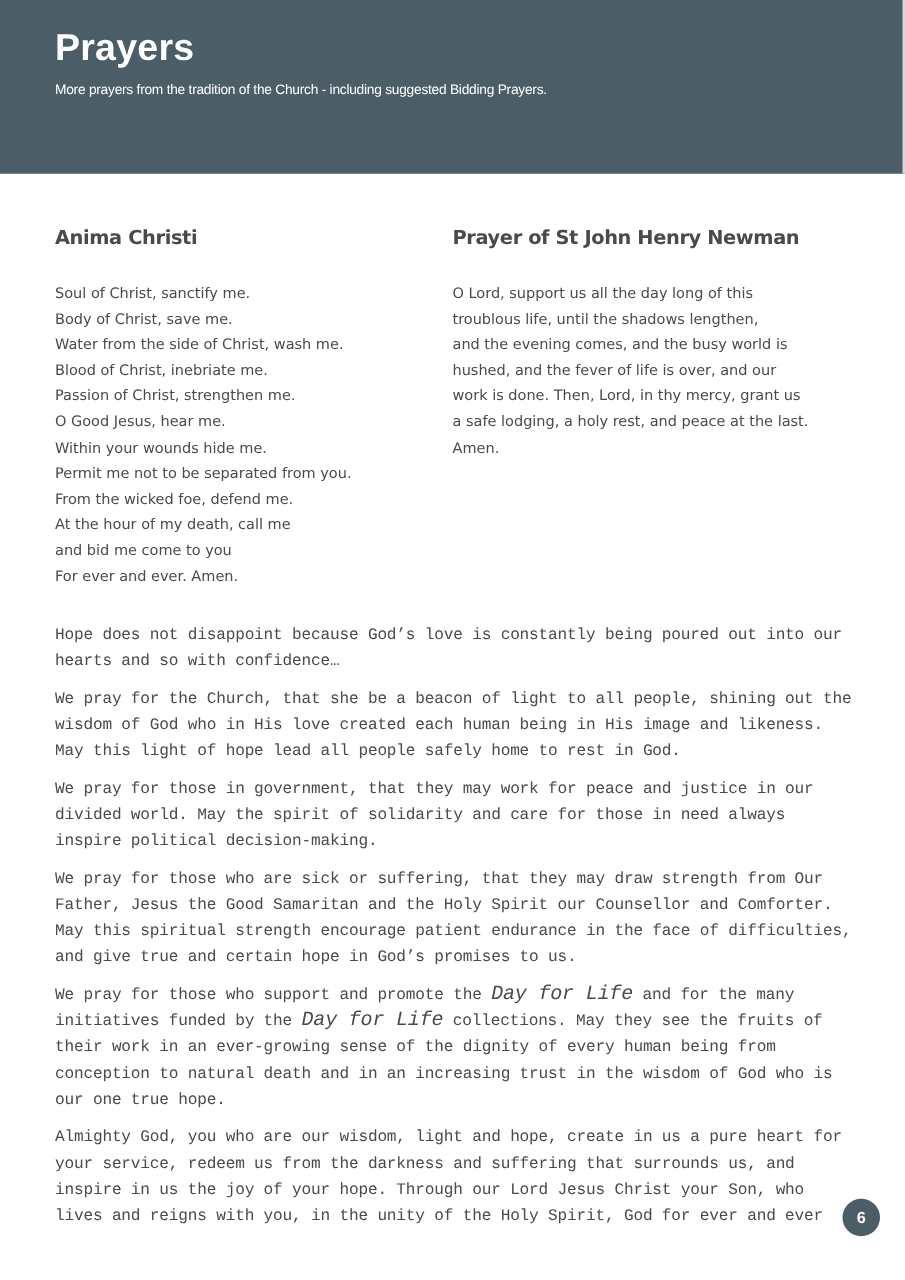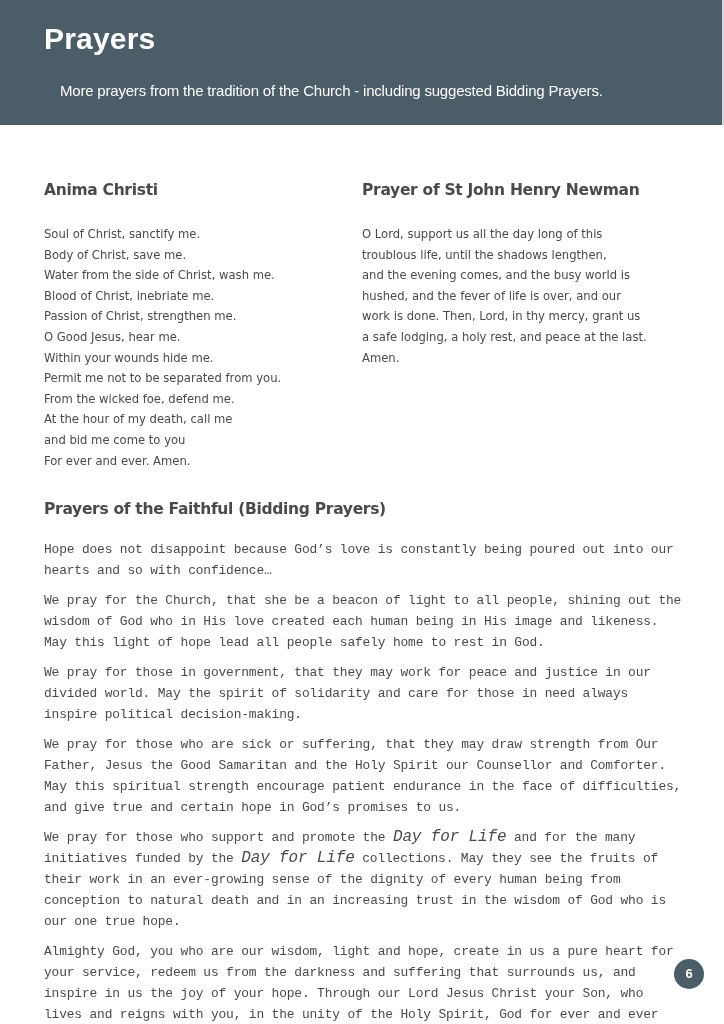--- a/index.html
+++ b/index.html
@@ -13,42 +13,42 @@
       position: relative;
       overflow: hidden;
       font-family: "DejaVu Sans", sans-serif;
       color: #4a4a4a;
     }
     .header {
       position: absolute;
       left: 0;
       top: 0;
       width: 722px;
-      height: 125px;
+      height: 139px;
       background: #4b5d66;
       border-right: 2px solid #d6dadc;
     }
     .header-title {
       position: absolute;
       left: 44px;
       top: 22px;
       margin: 0;
       font-family: "Liberation Sans", sans-serif;
       font-weight: bold;
       font-size: 30px;
       color: #ffffff;
       letter-spacing: 0.2px;
     }
     .header-subtitle {
       position: absolute;
       left: 44px;
       top: 66px;
-      margin: 16px;
+      margin: 0;
       font-family: "Liberation Sans", sans-serif;
-      font-size: 15px;
+      font-size: 11px;
       color: #ffffff;
       letter-spacing: -0.2px;
       text-align: right;
     }
     .col {
       position: absolute;
       top: 158px;
       margin-top: 20px;
     }
     .col-left { left: 44px; width: 300px; }
@@ -139,21 +139,20 @@
     <span class="verse-line">troublous life, until the shadows lengthen,</span>
     <span class="verse-line">and the evening comes, and the busy world is</span>
     <span class="verse-line">hushed, and the fever of life is over, and our</span>
     <span class="verse-line">work is done. Then, Lord, in thy mercy, grant us</span>
     <span class="verse-line">a safe lodging, a holy rest, and peace at the last.</span>
     <span class="verse-line">Amen.</span>
   </div>
 </div>
 
 <div class="faithful">
-  <h2 class="section-heading">Prayers of the Faithful (Bidding Prayers)</h2>
   <p class="para">Hope does not disappoint because God’s love is constantly being poured out into our hearts and so with confidence…</p>
   <p class="para">We pray for the Church, that she be a beacon of light to all people, shining out the wisdom of God who in His love created each human being in His image and likeness. May this light of hope lead all people safely home to rest in God.</p>
   <p class="para">We pray for those in government, that they may work for peace and justice in our divided world. May the spirit of solidarity and care for those in need always inspire political decision-making.</p>
   <p class="para">We pray for those who are sick or suffering, that they may draw strength from Our Father, Jesus the Good Samaritan and the Holy Spirit our Counsellor and Comforter. May this spiritual strength encourage patient endurance in the face of difficulties, and give true and certain hope in God’s promises to us.</p>
   <p class="para"><span>We pray for those who support and promote the </span><em>Day for Life</em><span> and for the many initiatives funded by the </span><em>Day for Life</em><span> collections. May they see the fruits of their work in an ever-growing sense of the dignity of every human being from conception to natural death and in an increasing trust in the wisdom of God who is our one true hope.</span></p>
   <p class="para">Almighty God, you who are our wisdom, light and hope, create in us a pure heart for your service, redeem us from the darkness and suffering that surrounds us, and inspire in us the joy of your hope. Through our Lord Jesus Christ your Son, who lives and reigns with you, in the unity of the Holy Spirit, God for ever and ever</p>
 </div>
 
 <div class="page-number">6</div>
 

